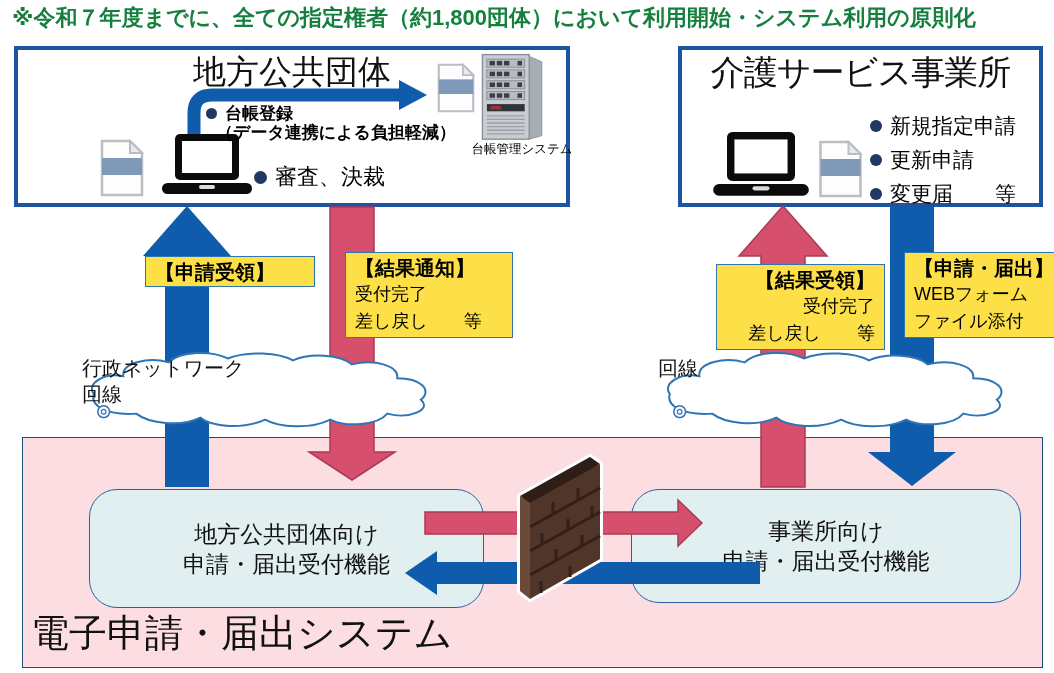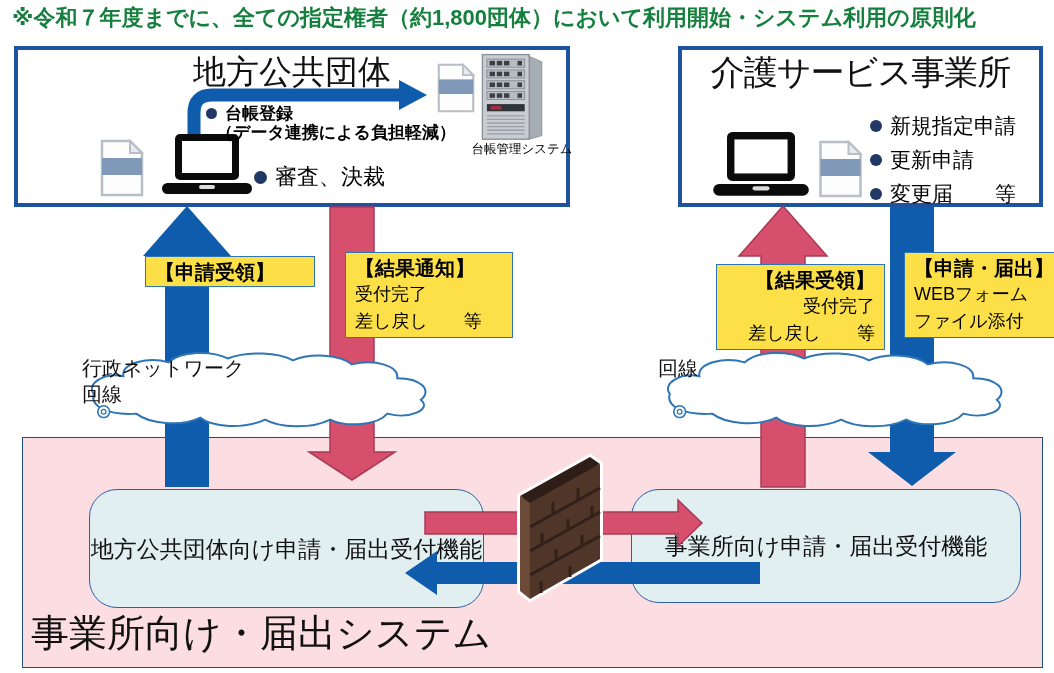--- a/index.html
+++ b/index.html
@@ -38,21 +38,21 @@
   .lbox{box-sizing:border-box;background:#fde047;border:1.6px solid #2e75b6;z-index:4;padding:2px 9px;margin-left:32px;}
   .lbox .ltitle{font-size:20px;font-weight:bold;white-space:nowrap;line-height:26px;}
   .lbox .lline{font-size:18px;line-height:27px;white-space:nowrap;}
   #label-left-up{left:113px;top:256px;width:170px;height:31px;}
   #label-left-down{left:313px;top:252px;width:168px;height:86px;}
   #label-right-up{left:684px;top:264px;width:169px;height:86px;text-align:right;}
   #label-right-down{left:872px;top:252px;width:151px;height:86px;}
   
   #system-box{box-sizing:border-box;left:22px;top:437px;width:1021px;height:231px;background:#fcdee2;border:1.6px solid #1f4e79;z-index:0;}
   .func-box{position:absolute;box-sizing:border-box;background:#e1eff1;border:1.8px solid #2e5fa3;border-radius:28px;
-            display:flex;flex-direction:row;justify-content:center;align-items:center;font-size:23px;line-height:30px;color:#111;}
+            display:flex;flex-direction:column;justify-content:center;align-items:center;font-size:23px;line-height:30px;color:#111;}
   #func-left{left:66px;top:51px;width:395px;height:119px;}
   #func-right{left:608px;top:51px;width:390px;height:114px;}
   #system-title{position:absolute;left:8px;top:170px;font-size:38px;color:#111;white-space:nowrap;}
   #system-note{position:absolute;left:560px;top:169px;width:460px;text-align:center;font-size:19px;font-weight:bold;line-height:25px;color:#111;white-space:nowrap;}
   
   #firewall{left:508px;top:447px;width:108px;height:158px;z-index:3;}
   
   .icon{position:absolute;}
 </style>
 </head>
@@ -225,21 +225,21 @@
 
   <div class="abs" id="system-box">
     <div class="func-box" id="func-left">
       <div>地方公共団体向け</div>
       <div>申請・届出受付機能</div>
     </div>
     <div class="func-box" id="func-right">
       <div>事業所向け</div>
       <div>申請・届出受付機能</div>
     </div>
-    <div id="system-title">事業所向け・届出システム</div>
+    <div id="system-title">電子申請・届出システム</div>
   </div>
 
   <svg class="abs" id="firewall" viewBox="0 0 108 158">
     <polygon points="12,49 82,10 92,17 92,112 22,152 12,144" fill="#503629" stroke="#ffffff" stroke-width="6" stroke-linejoin="round"></polygon>
     <polygon points="12,49 82,10 92,17 22,56" fill="#2f1d17"></polygon>
     <polygon points="12,49 22,56 22,152 12,144" fill="#6b4a38"></polygon>
     <polygon points="22,56 92,17 92,112 22,152" fill="#503629"></polygon>
     <g stroke="#33201a" stroke-width="3">
       <line x1="22" y1="80" x2="92" y2="41"></line>
       <line x1="22" y1="104" x2="92" y2="65"></line>

